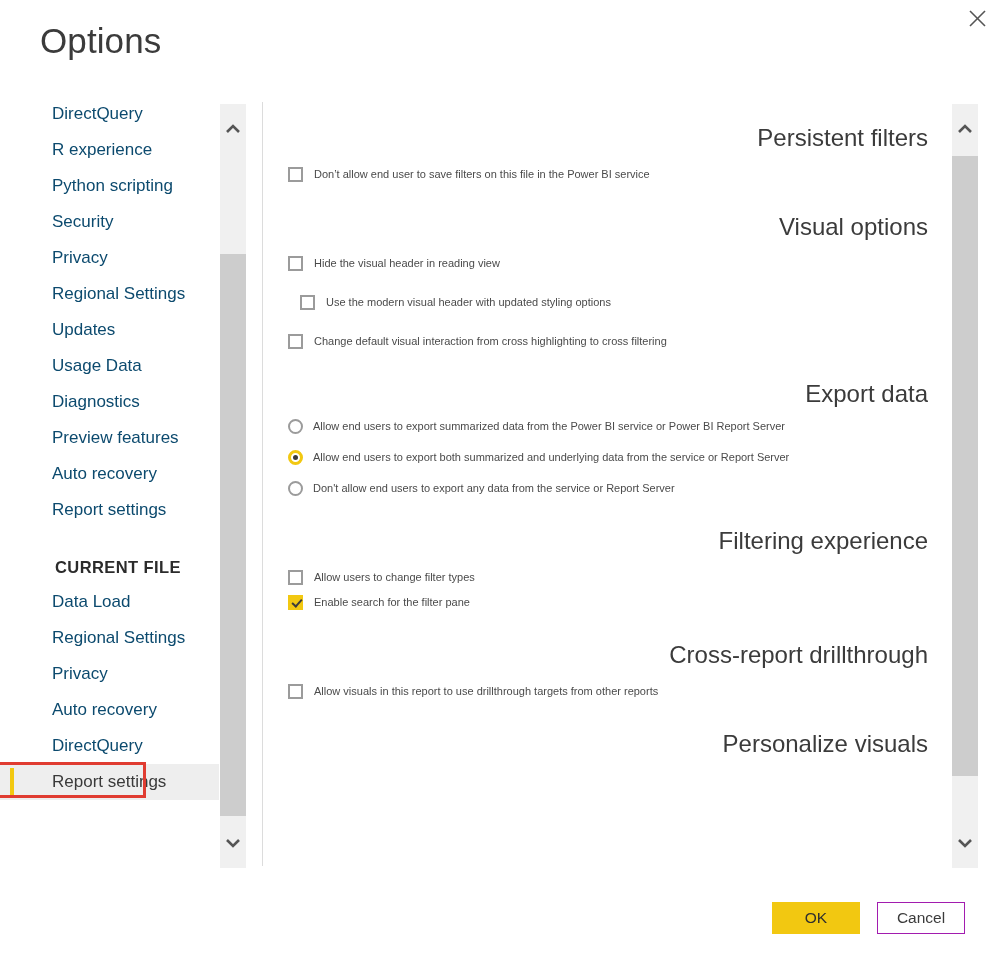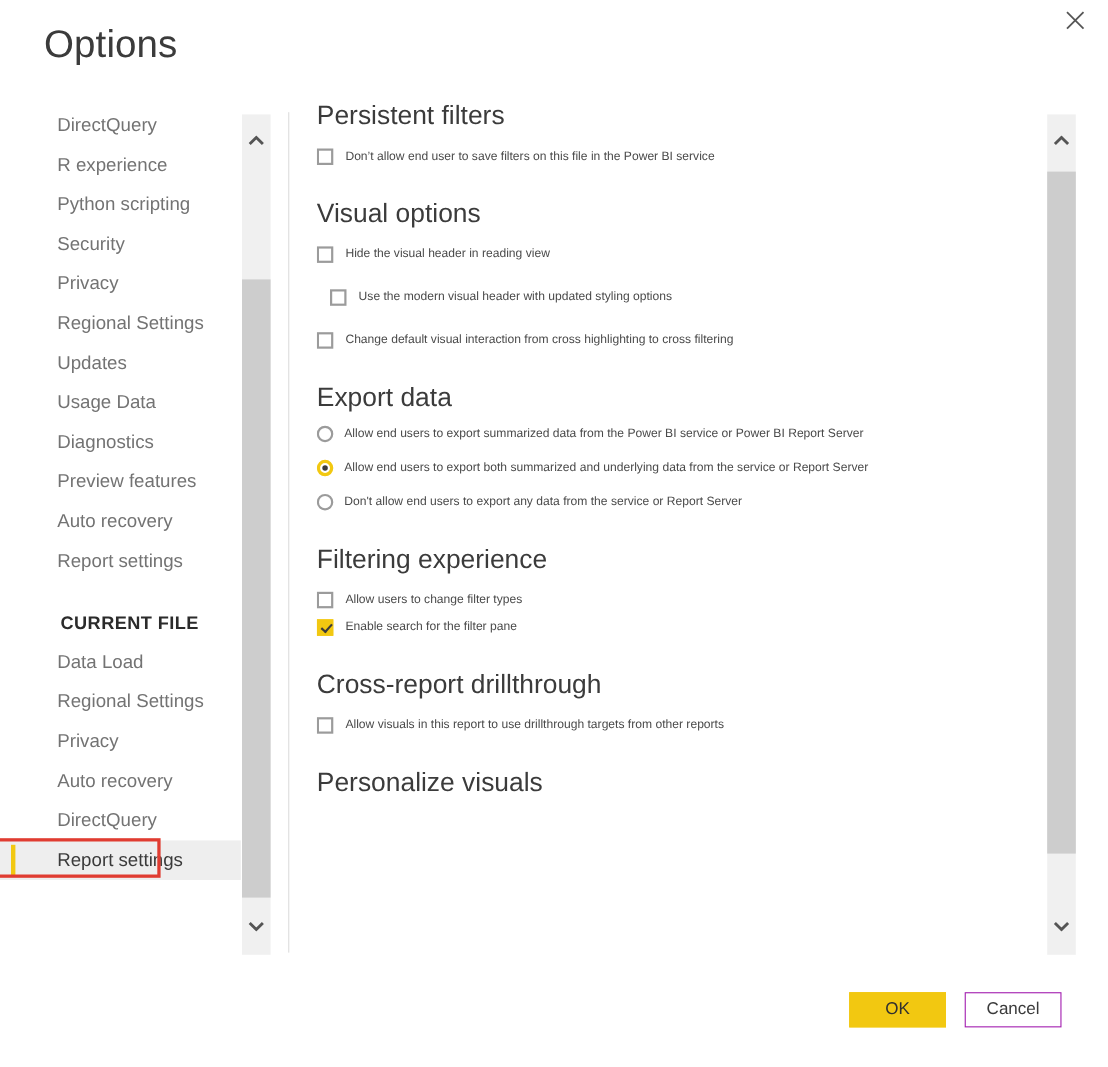--- a/index.html
+++ b/index.html
@@ -60,21 +60,21 @@
     margin: 0;
     padding: 0;
     list-style: none;
   }
   .nav-item {
     position: relative;
     height: 36px;
     line-height: 36px;
     padding-left: 52px;
     font-size: 17px;
-    color: #737373;
+    color: #0c4a6e;
     white-space: nowrap;
     cursor: pointer;
   }
   .nav-item.section-header {
     font-size: 16.5px;
     font-weight: bold;
     color: #2b2b2b;
     letter-spacing: 0.4px;
     padding-left: 55px;
     height: 40px;
@@ -145,24 +145,25 @@
     top: 102px;
     width: 1px;
     height: 764px;
     background: #dcdcdc;
   }
 
   
   .content {
     position: absolute;
     left: 288px;
-    top: 84px;
+    top: 116px;
     width: 640px;
     height: 770px;
     overflow: hidden;
+    text-align: right;
   }
   .group-heading {
     font-size: 24px;
     font-weight: 300;
     color: #3b3b3b;
     line-height: 1.2;
     margin: 0;
   }
   .opt-row {
     display: flex;

